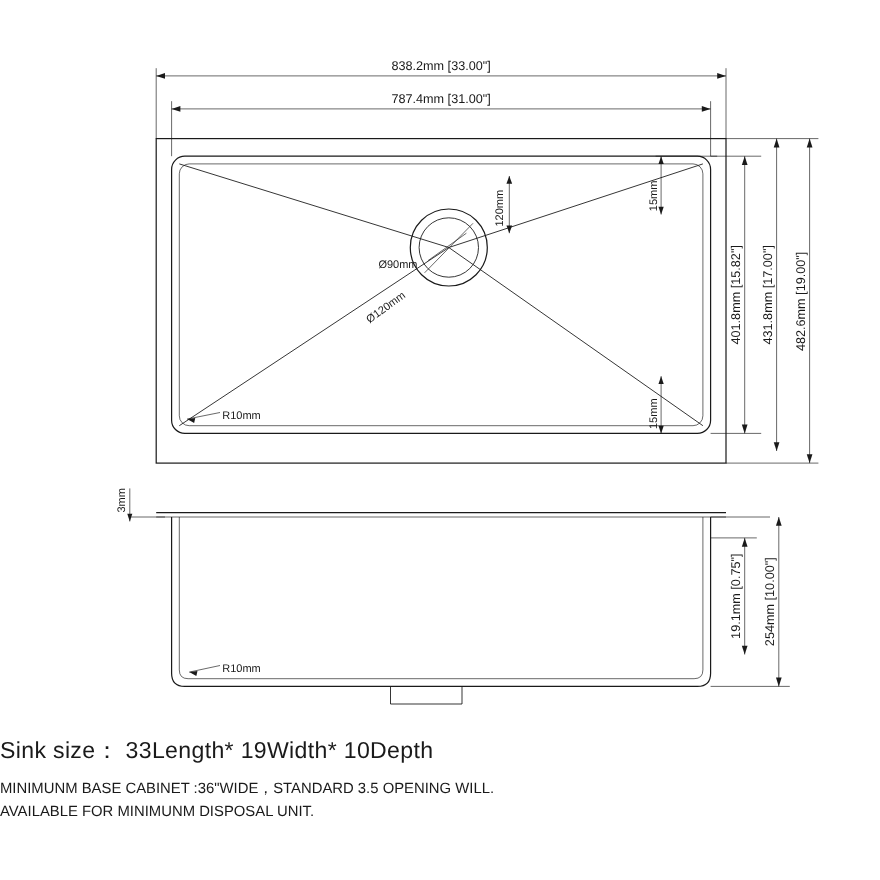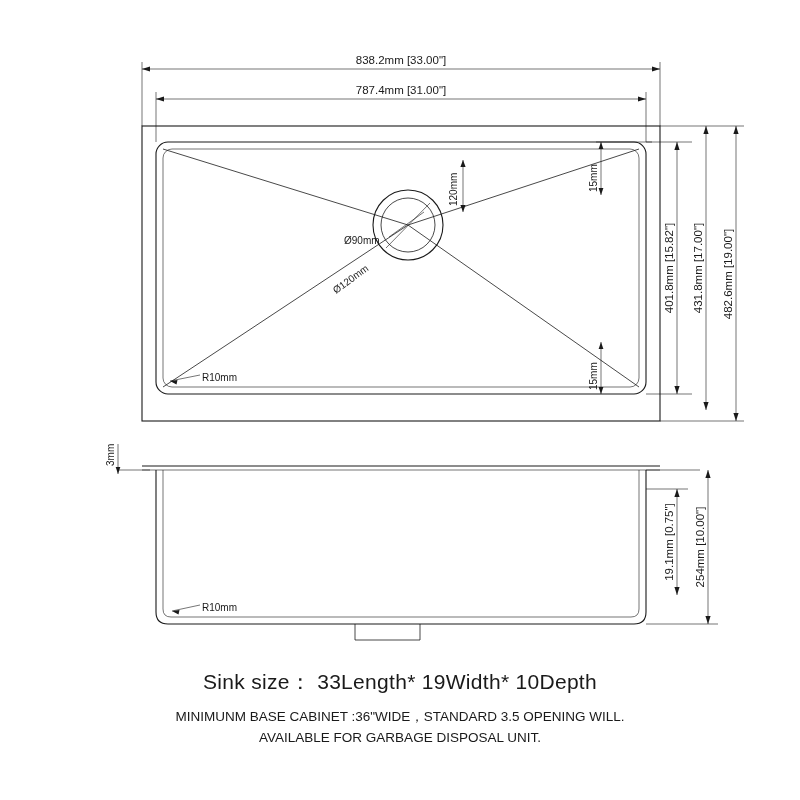--- a/index.html
+++ b/index.html
@@ -25,21 +25,21 @@
     position: absolute;
     left: 0; top: 0;
     width: 800px;
     height: 800px;
   }
   .caption-block {
     position: absolute;
     left: 0;
     top: 668px;
     width: 800px;
-    text-align: center;
+    text-align: left;
   }
   .caption-main {
     font-size: 21px;
     letter-spacing: 0.3px;
     color: #1a1a1a;
     margin-bottom: 11px;
     font-family: "Liberation Sans", sans-serif;
   }
   .caption-sub {
     font-size: 13.5px;
@@ -174,16 +174,16 @@
       <line x1="708" y1="470" x2="708" y2="624" class="ln vthin"></line>
       <path d="M708,470 l-2.6,8 h5.2 z" fill="#1a1a1a"></path>
       <path d="M708,624 l-2.6,-8 h5.2 z" fill="#1a1a1a"></path>
       <text class="dimtext" x="704" y="547" text-anchor="middle" transform="rotate(-90 704 547)">254mm  [10.00"]</text>
     </g>
   </svg>
 
   <div class="caption-block">
     <div class="caption-main">Sink size： 33Length* 19Width* 10Depth</div>
     <div class="caption-sub">MINIMUNM BASE CABINET :36"WIDE，STANDARD 3.5 OPENING WILL.</div>
-    <div class="caption-sub">AVAILABLE FOR GARBAGE DISPOSAL UNIT.</div>
+    <div class="caption-sub">AVAILABLE FOR MINIMUNM DISPOSAL UNIT.</div>
   </div>
 
 </div>
 
 </body></html>

